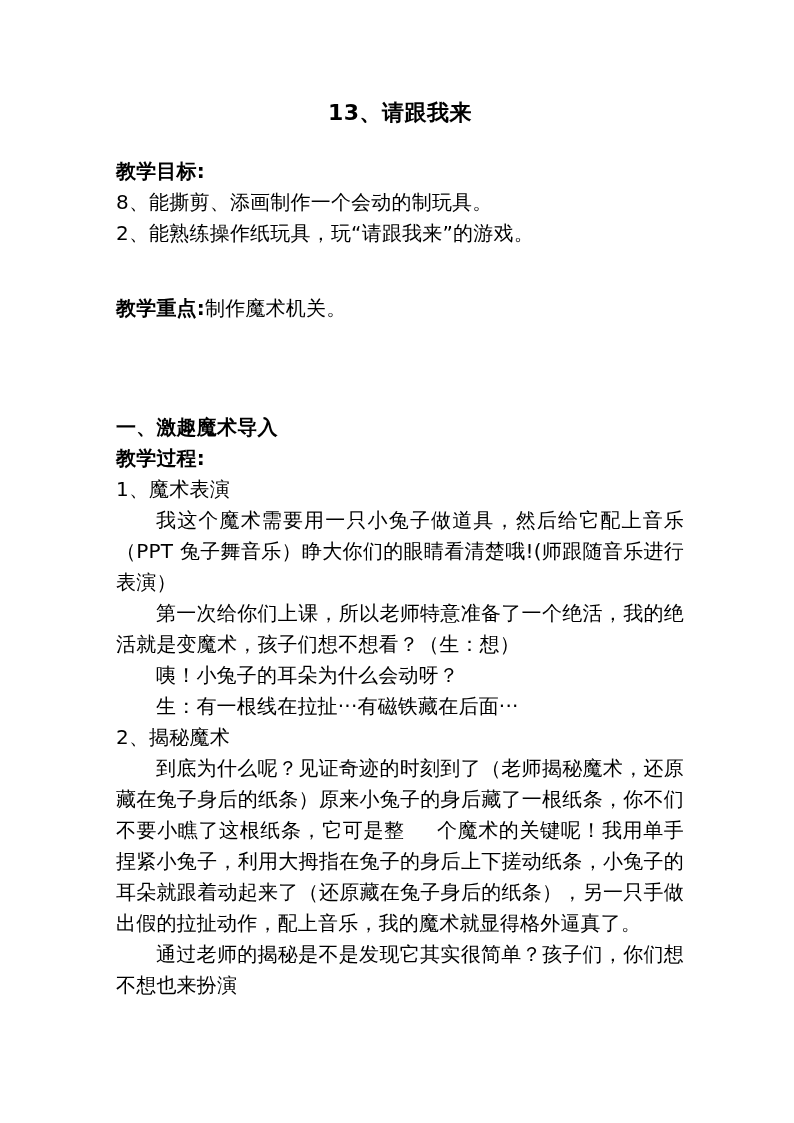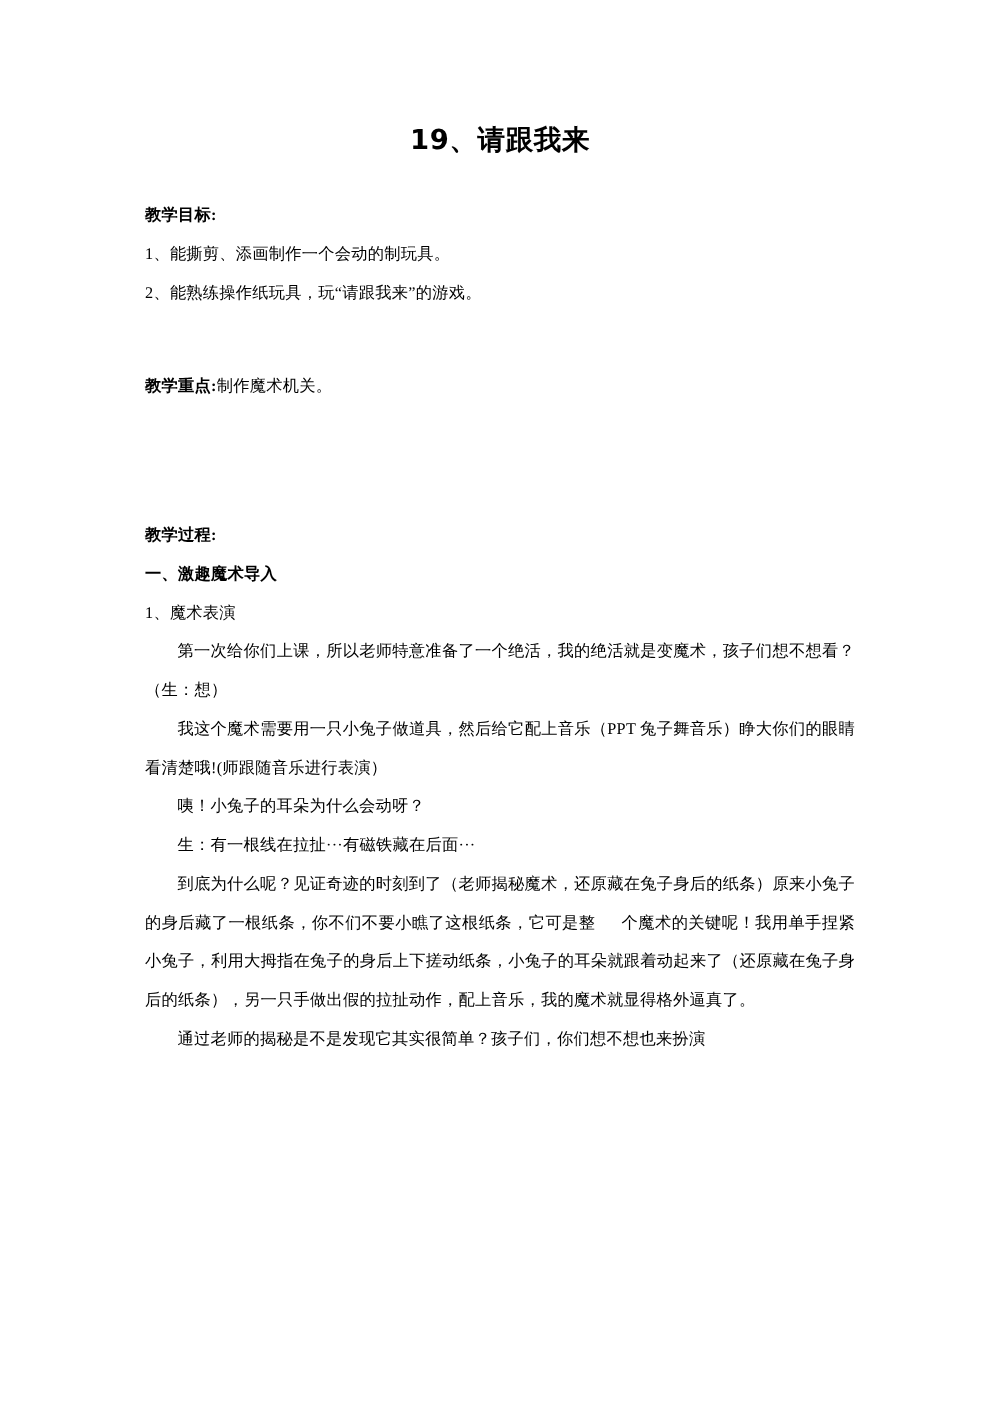--- a/index.html
+++ b/index.html
@@ -34,27 +34,26 @@
     text-align: center;
     font-size: 22px;
     line-height: 30px;
     font-weight: 600;
     letter-spacing: 0.5px;
     margin: 0;
     padding-top: 98px;
     padding-bottom: 0;
   }
   .blk {
-    font-size: 13px;
+    font-size: 20px;
     line-height: 31px;
     text-align: justify;
     text-justify: inter-ideograph;
     margin: 0;
     letter-spacing: 0.2px;
-    font-family: Liberation Serif, serif;
   }
   .blk.bold {
     font-weight: bold;
   }
   .blk.head-inline b {
     font-weight: bold;
   }
   .indent {
     text-indent: 2em;
   }
@@ -64,54 +63,55 @@
     display: inline-block;
     width: 1.6em;
   }
 </style>
 </head>
 <body>
 
 <div class="page">
   <div class="content">
 
-    <h1 class="doc-title">19、请跟我来</h1>
+    <h1 class="doc-title">13、请跟我来</h1>
 
     <div class="sp-28"></div>
 
     <p class="blk bold">教学目标:</p>
 
-    <p class="blk">1、能撕剪、添画制作一个会动的制玩具。</p>
+    <p class="blk">8、能撕剪、添画制作一个会动的制玩具。</p>
 
     <p class="blk">2、能熟练操作纸玩具，玩“请跟我来”的游戏。</p>
 
 
     <div class="sp-44"></div>
 
     <p class="blk head-inline"><b>教学重点:</b><span>制作魔术机关。</span></p>
 
     <div class="sp-44"></div>
 
 
     <div class="sp-44"></div>
 
+    <p class="blk bold">一、激趣魔术导入</p>
+
     <p class="blk bold">教学过程:</p>
-
-    <p class="blk bold">一、激趣魔术导入</p>
 
     <p class="blk">1、魔术表演</p>
 
+    <p class="blk indent">我这个魔术需要用一只小兔子做道具，然后给它配上音乐（PPT 兔子舞音乐）睁大你们的眼睛看清楚哦!(师跟随音乐进行表演）</p>
+
     <p class="blk indent">第一次给你们上课，所以老师特意准备了一个绝活，我的绝活就是变魔术，孩子们想不想看？（生：想）</p>
-
-    <p class="blk indent">我这个魔术需要用一只小兔子做道具，然后给它配上音乐（PPT 兔子舞音乐）睁大你们的眼睛看清楚哦!(师跟随音乐进行表演）</p>
 
     <p class="blk indent">咦！小兔子的耳朵为什么会动呀？</p>
 
     <p class="blk indent">生：有一根线在拉扯···有磁铁藏在后面···</p>
 
+    <p class="blk">2、揭秘魔术</p>
 
     <p class="blk indent"><span>到底为什么呢？见证奇迹的时刻到了（老师揭秘魔术，还原藏在兔子身后的纸条）原来小兔子的身后藏了一根纸条，你不们不要小瞧了这根纸条，它可是整</span><span class="gapchar"></span><span>个魔术的关键呢！我用单手捏紧小兔子，利用大拇指在兔子的身后上下搓动纸条，小兔子的耳朵就跟着动起来了（还原藏在兔子身后的纸条），另一只手做出假的拉扯动作，配上音乐，我的魔术就显得格外逼真了。</span></p>
 
 
     <p class="blk indent">通过老师的揭秘是不是发现它其实很简单？孩子们，你们想不想也来扮演</p>
 
   </div>
 </div>
 
 </body></html>

